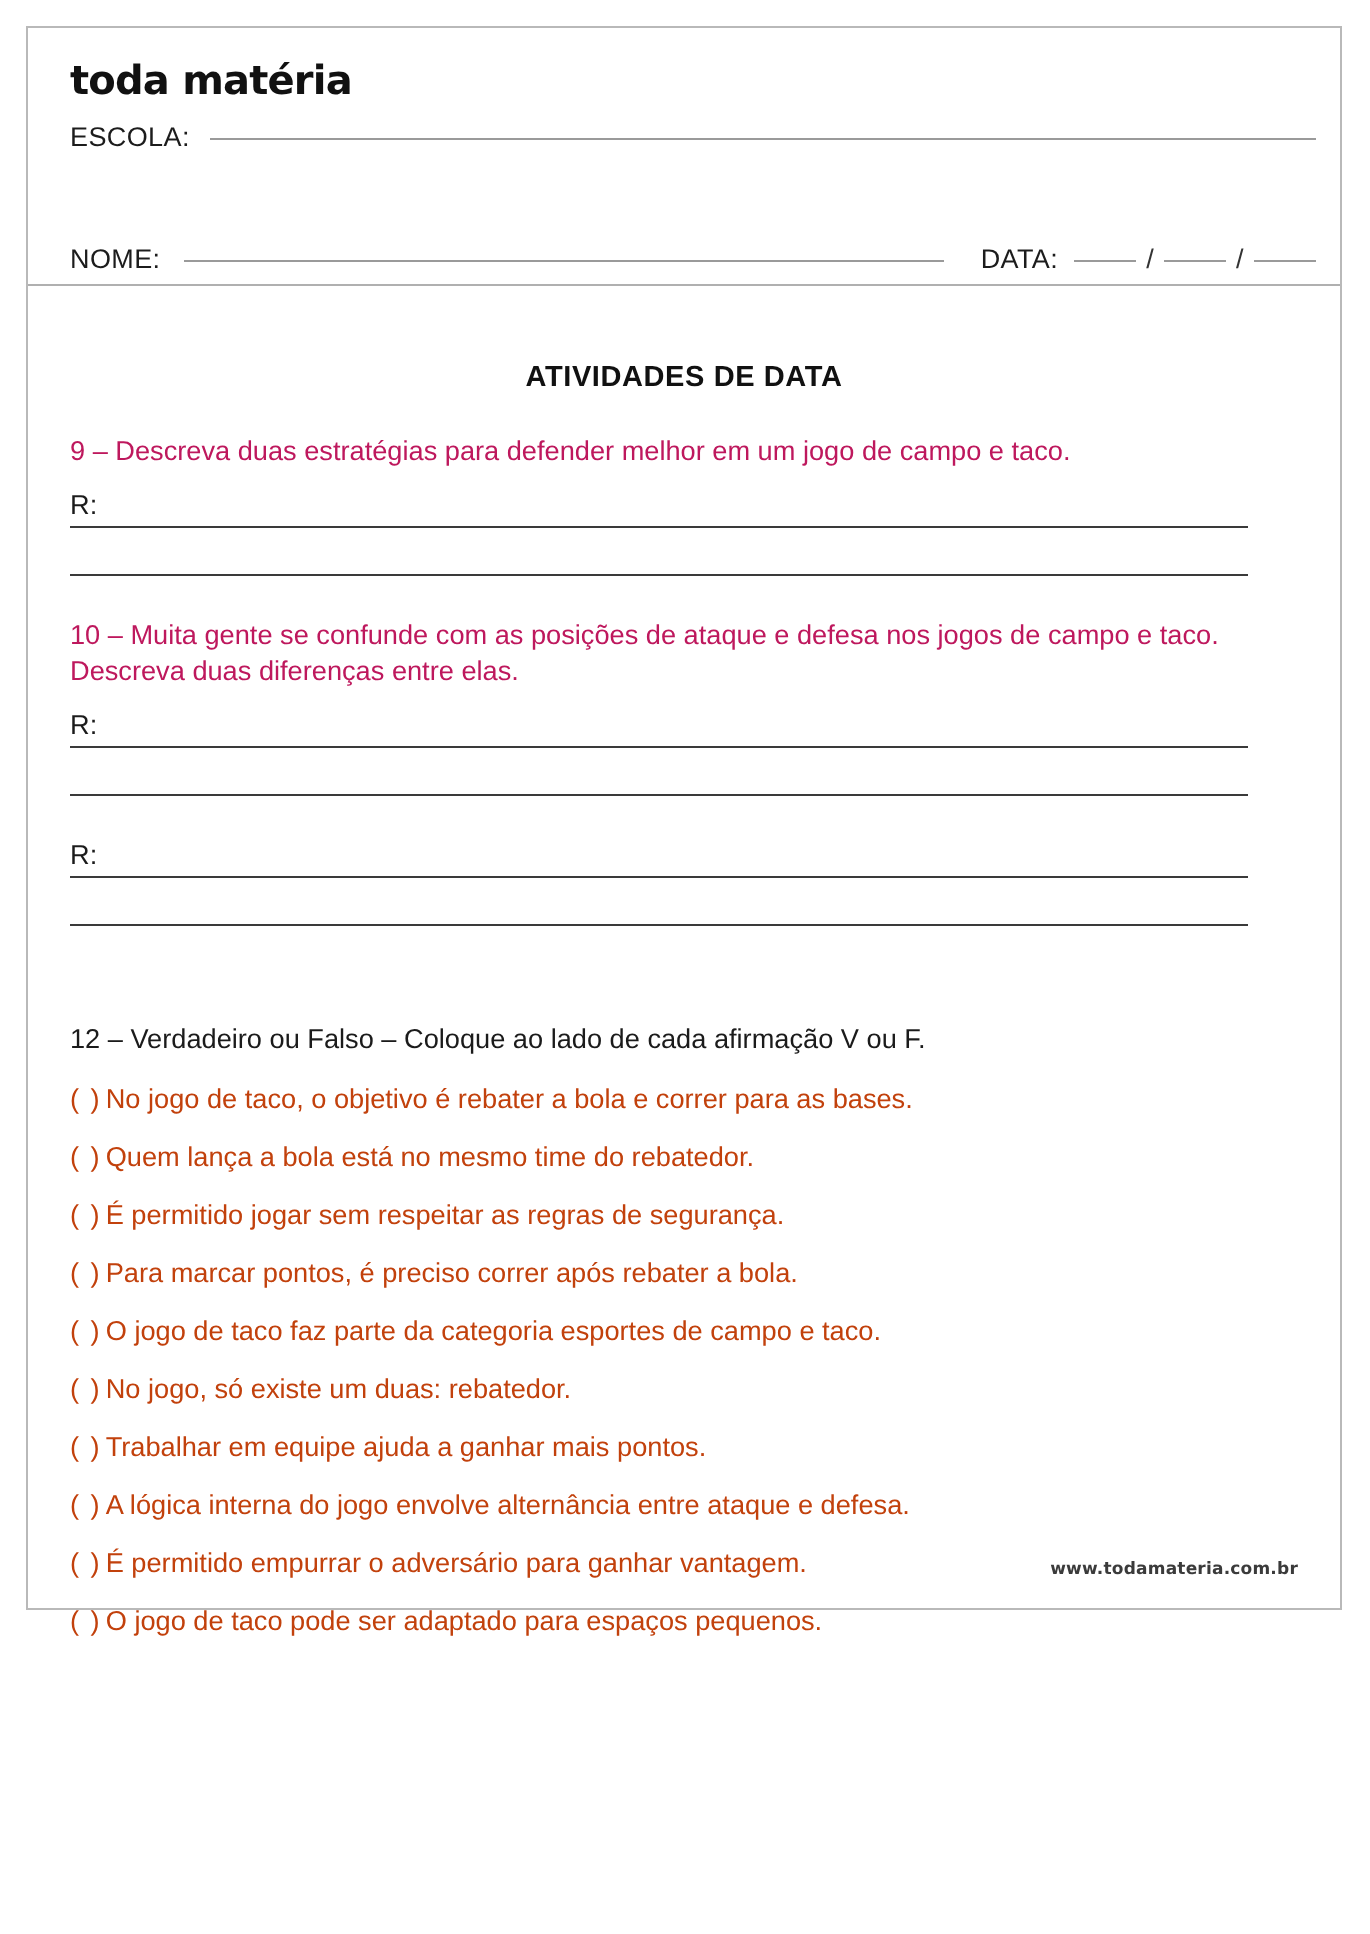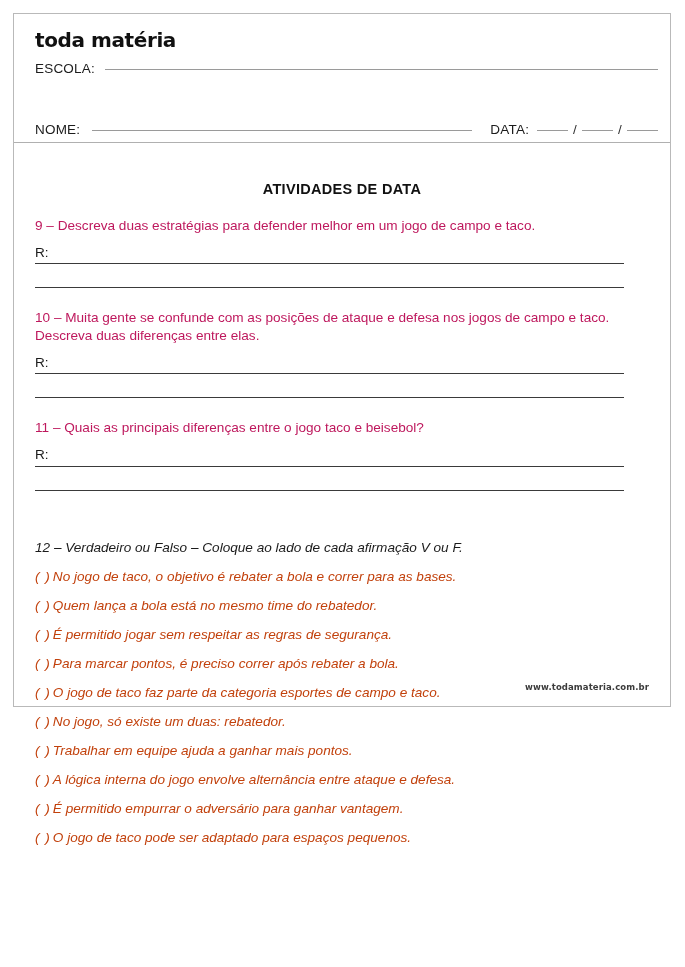--- a/index.html
+++ b/index.html
@@ -13,21 +13,21 @@
     font-family: "Liberation Sans", sans-serif;
     color: #1a1a1a;
     overflow: hidden;
   }
 
   .page {
     position: absolute;
     left: 13px;
     top: 13px;
     width: 658px;
-    height: 694px;
+    height: 792px;
     border: 1px solid #b9b9b9;
     box-sizing: border-box;
     background: #fff;
   }
 
   
   .header {
     position: relative;
     height: 129px;
     border-bottom: 1.5px solid #b0b0b0;
@@ -130,21 +130,20 @@
     border-bottom: 1.6px solid #3a3a3a;
     width: 589px;
   }
   .answer-line + .answer-line {
     margin-top: 23px;
   }
 
   
   .tf-block {
     margin-top: 48px;
-    font-style: italic;
   }
   .tf-prompt {
     font-size: 13.6px;
     color: #1b1b1b;
     line-height: 1.33;
   }
   .tf-list {
     margin-top: 4px;
   }
   .tf-item {
@@ -215,21 +214,20 @@
     <div class="question">
       <div class="q-text">10 – Muita gente se confunde com as posições de ataque e defesa nos jogos de campo e taco. Descreva duas diferenças entre elas.</div>
       <div class="r-label">R:</div>
       <div class="answer-lines">
         <div class="answer-line"></div>
         <div class="answer-line"></div>
       </div>
     </div>
 
     <div class="question">
-      <div class="q-text">11 – Quais as principais diferenças entre o jogo taco e beisebol?</div>
       <div class="r-label">R:</div>
       <div class="answer-lines">
         <div class="answer-line"></div>
         <div class="answer-line"></div>
       </div>
     </div>
 
     <div class="tf-block">
       <div class="tf-prompt">12 – Verdadeiro ou Falso – Coloque ao lado de cada afirmação V ou F.</div>
       <div class="tf-list">

